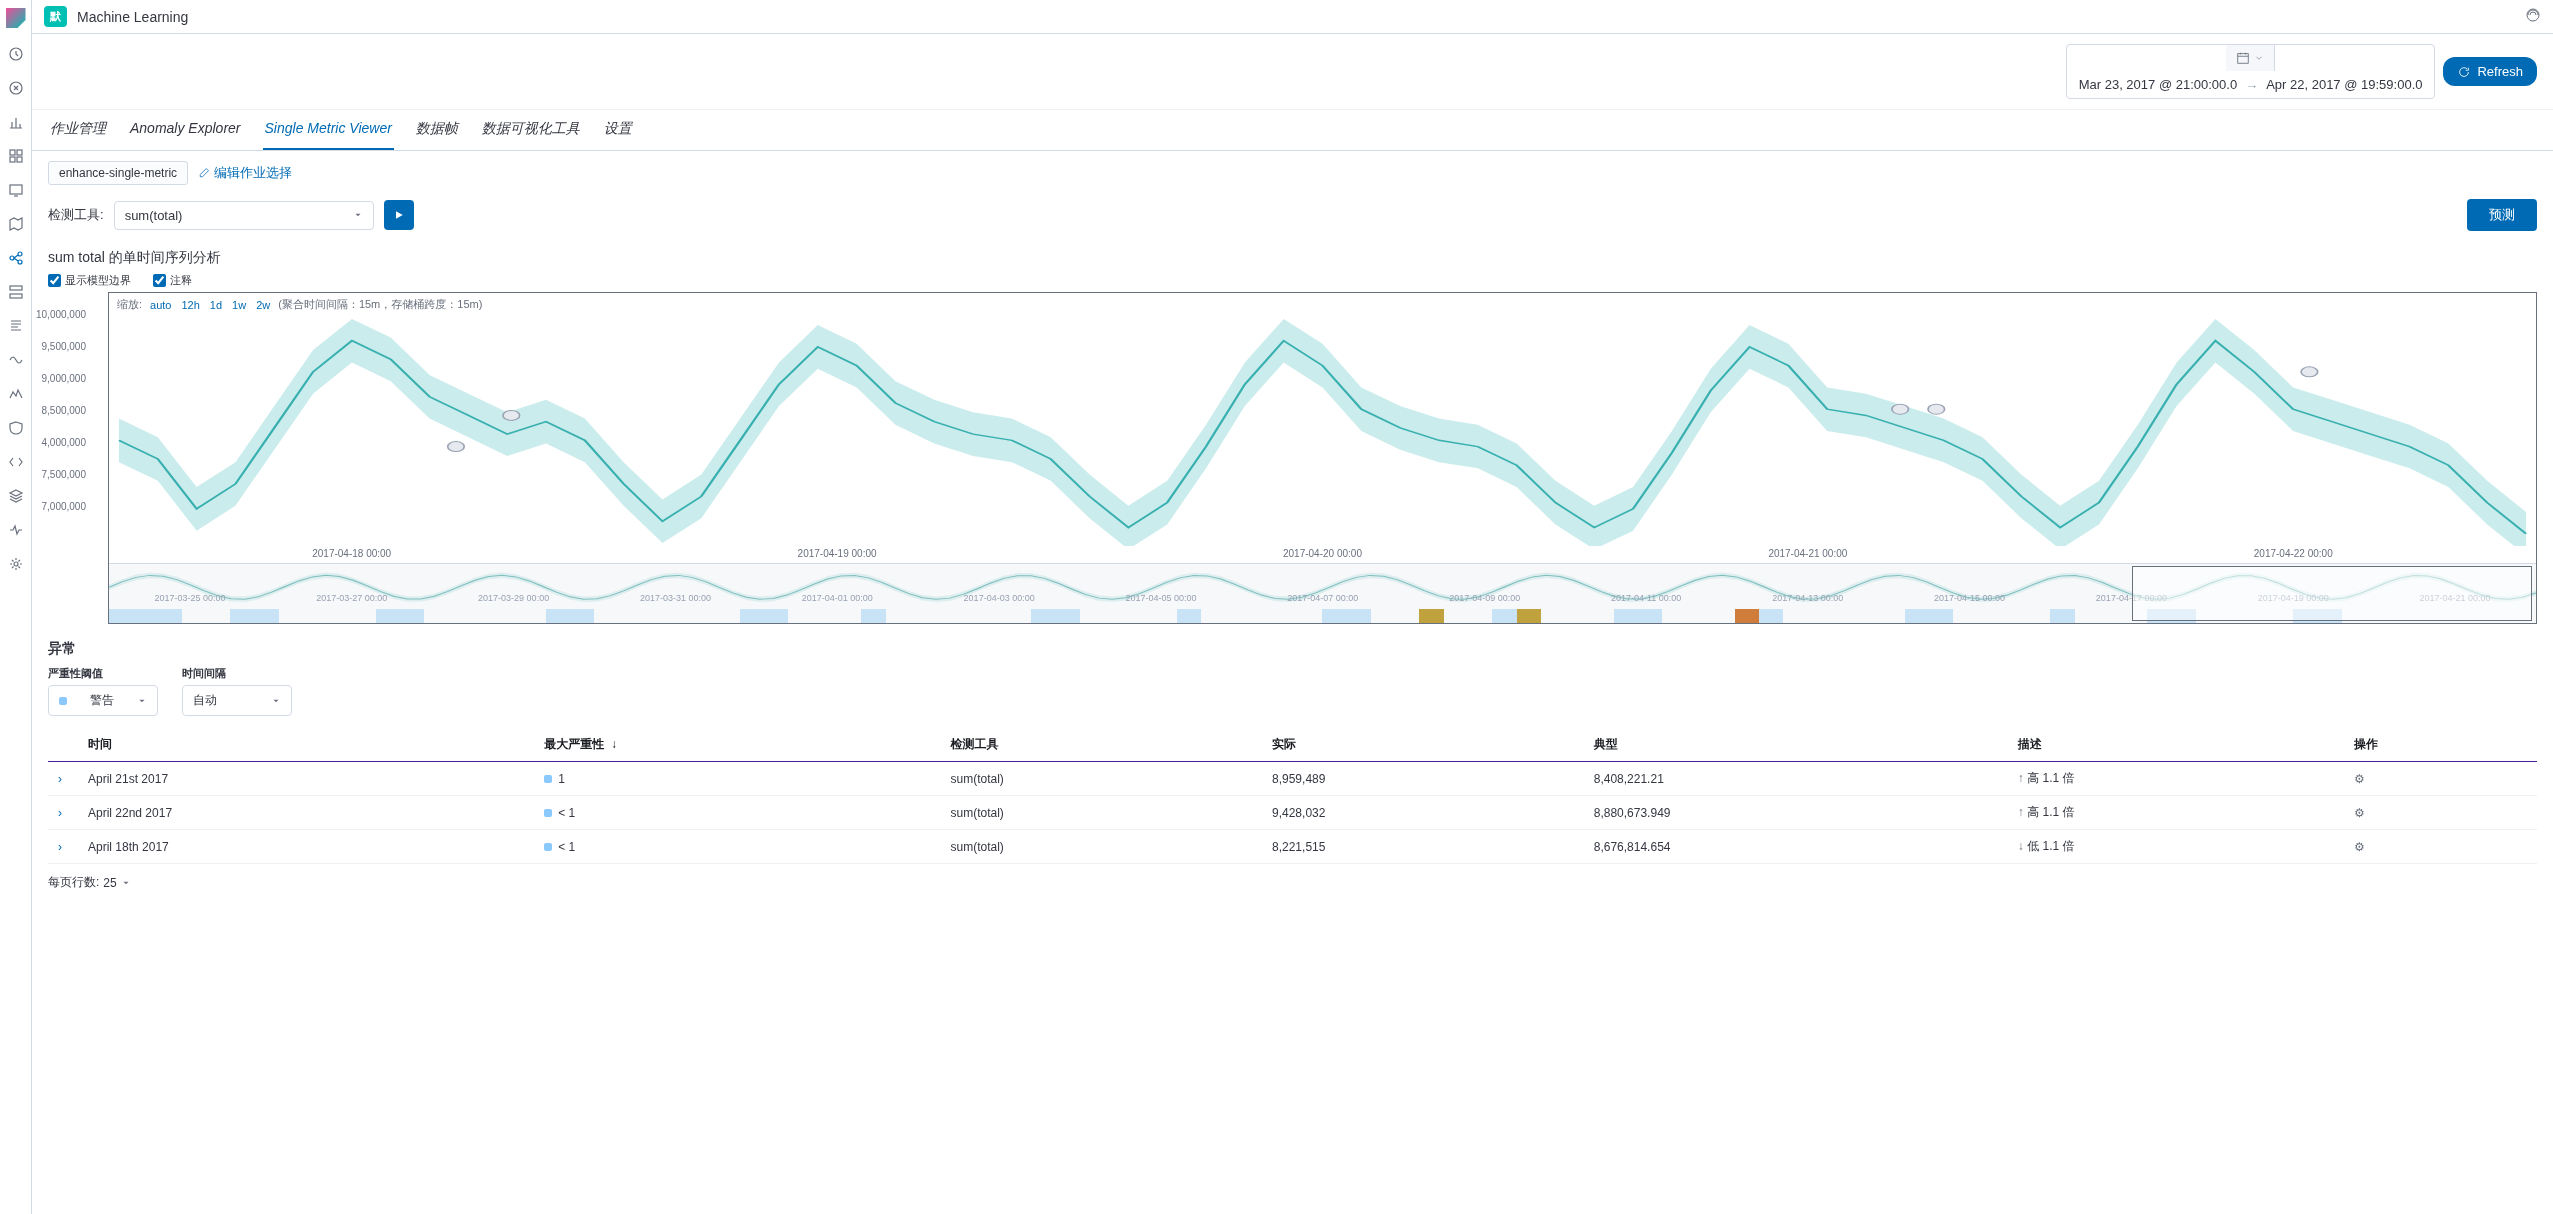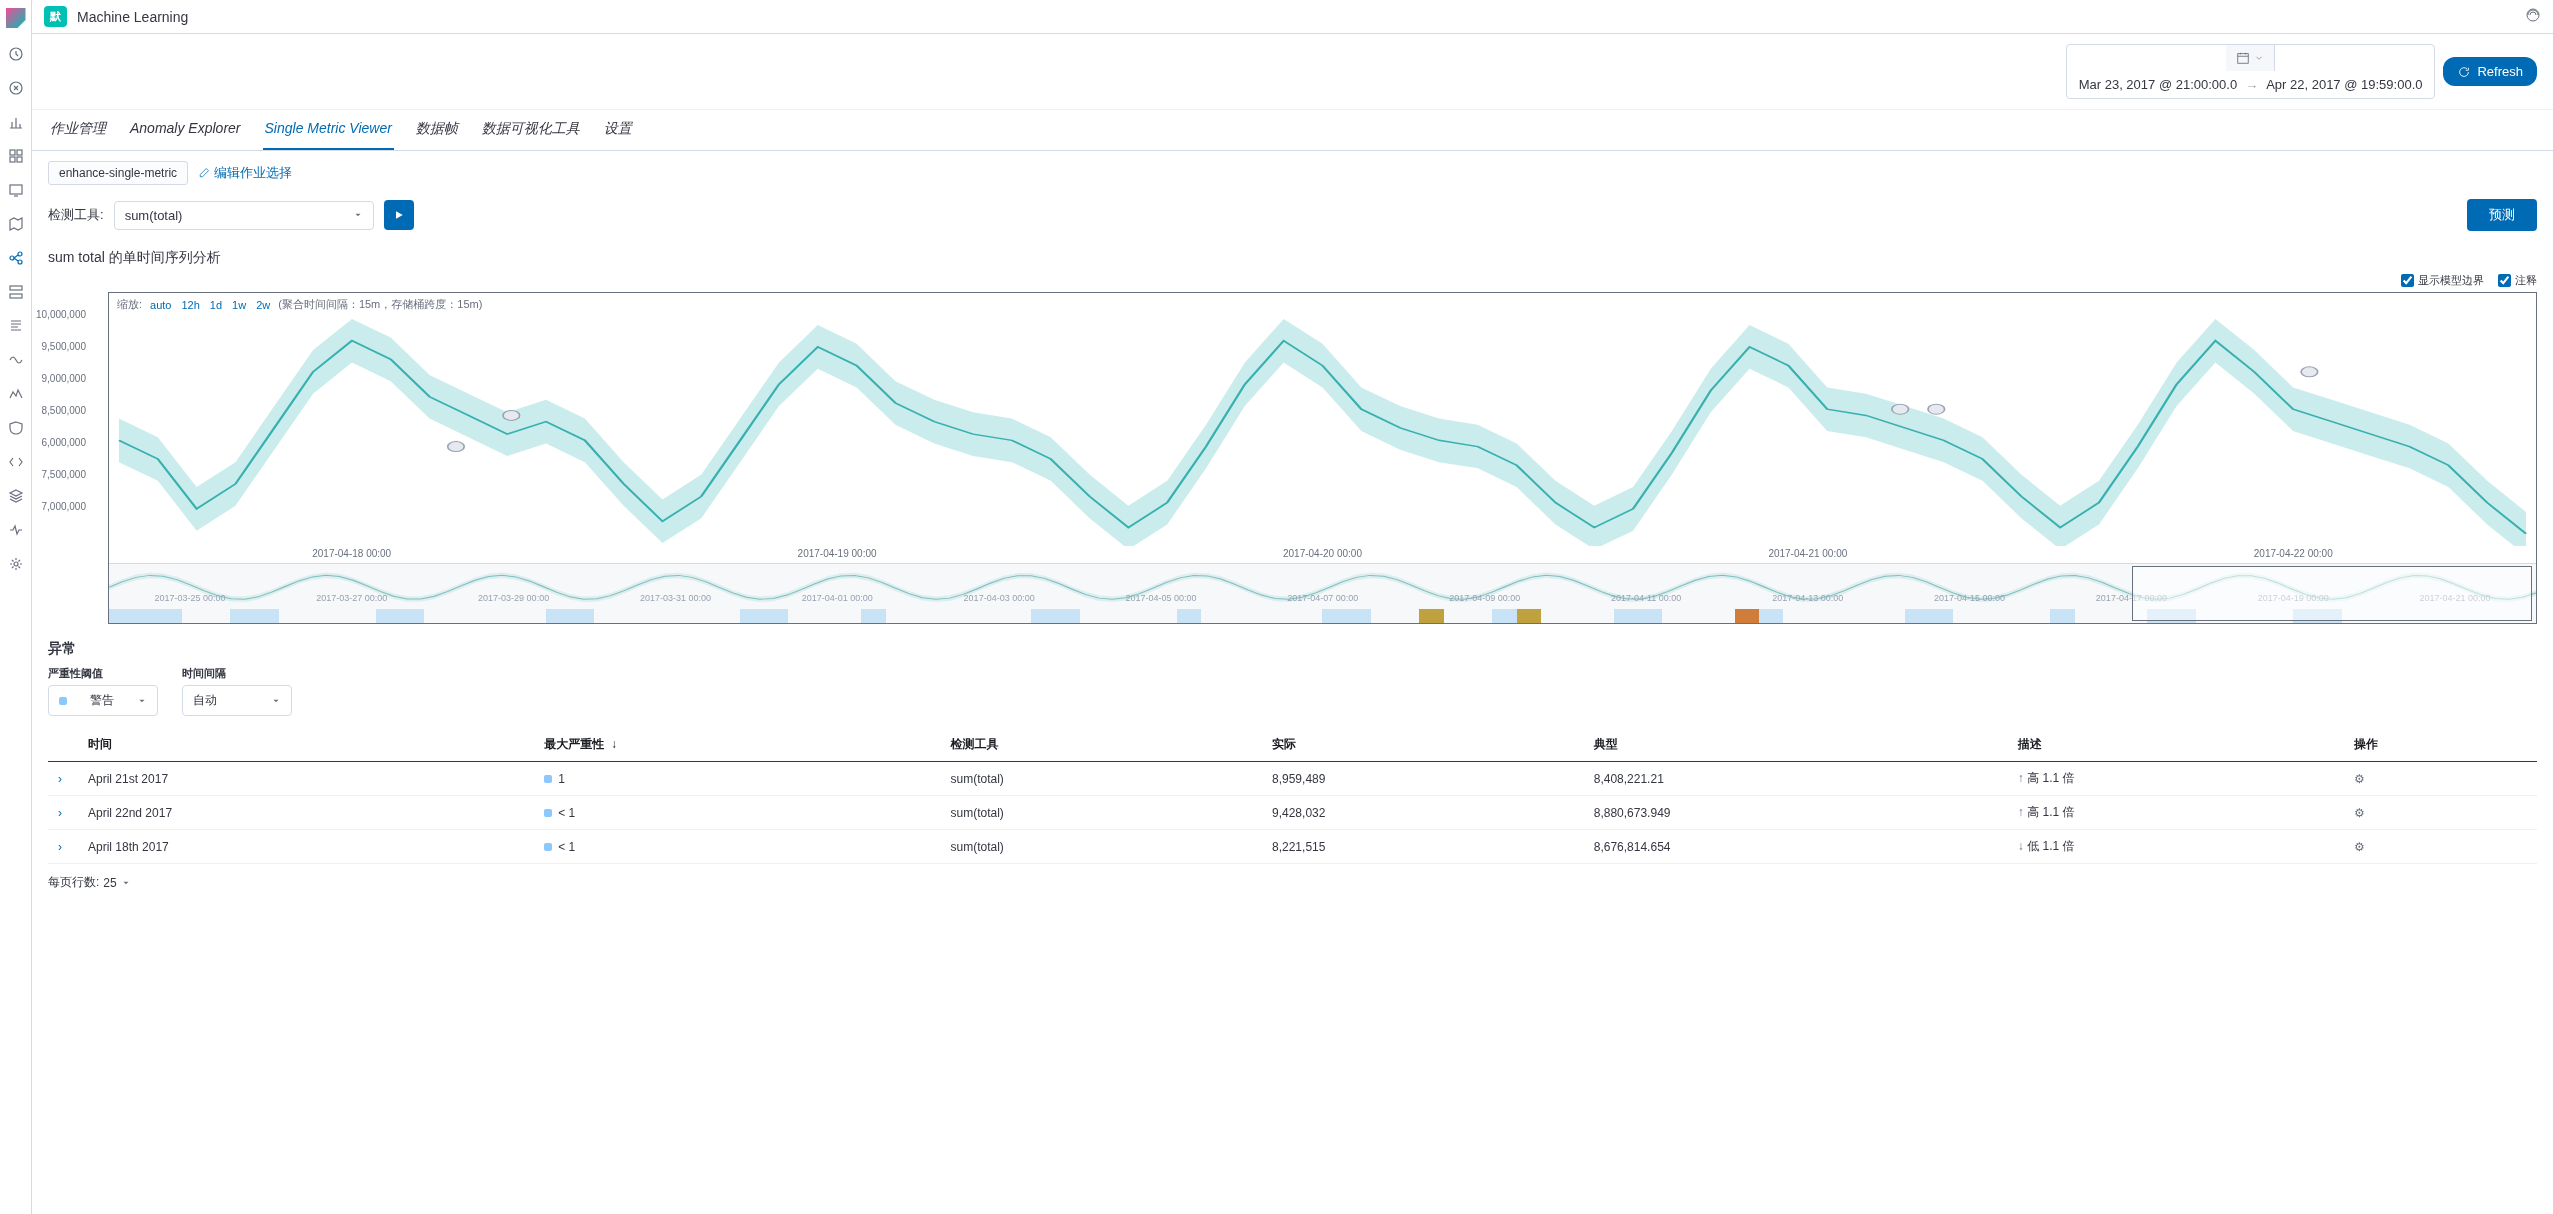--- a/index.html
+++ b/index.html
@@ -30,21 +30,21 @@
 .editlink { color:#006bb4; font-size:13px; display:flex; align-items:center; gap:4px; cursor:pointer; }
 .editlink svg { width:12px; height:12px; stroke:currentColor; fill:none; }
 .detrow { display:flex; align-items:center; gap:10px; padding:4px 16px 12px; }
 .label { font-size:13px; color:#343741; }
 .select { border:1px solid #d3dae6; border-radius:4px; padding:6px 10px; font-size:13px; min-width:260px; display:flex; align-items:center; justify-content:space-between; cursor:pointer; }
 .playbtn { background:#006bb4; border:none; border-radius:4px; width:30px; height:30px; display:flex; align-items:center; justify-content:center; cursor:pointer; }
 .playbtn svg { fill:#fff; width:12px; height:12px; }
 .detrow-right { margin-left:auto; }
 .forecast-btn { background:#006bb4; color:#fff; border:none; padding:7px 22px; border-radius:4px; font-size:13px; cursor:pointer; }
 .title { padding:6px 16px; font-size:14px; }
-.checks { display:flex; justify-content:flex-end; gap:14px; padding:0 16px 4px; font-size:11px; color:#343741; }
+.checks { display:flex; justify-content:flex-start; gap:22px; padding:0 16px 4px; font-size:11px; color:#343741; }
 .checks label { display:flex; align-items:center; gap:4px; }
 .checks input { accent-color:#006bb4; }
 .chartwrap { margin:0 16px; border:1px solid #69707d;text-align:center; }
 .zoomrow { display:flex; align-items:center; gap:6px; font-size:11px; padding:4px 8px; color:#69707d; }
 .zoomrow a { color:#006bb4; text-decoration:none; margin:0 2px; }
 .chart { position:relative; }
 .yaxis-labels { position:absolute; left:-56px; top:18px; font-size:10px; color:#69707d; line-height:1; }
 .yaxis-labels div { height:32px; text-align:right; width:50px; }
 .xaxis-labels { display:flex; justify-content:space-around; font-size:10px; color:#69707d; padding:2px 0 4px; }
 .minichart { height:60px; border-top:1px solid #d3dae6; position:relative; background:#f7f8fa; }
@@ -250,21 +250,21 @@
           <span>注释</span>
         </label>
     </div>
 
     <div style="position:relative; margin-left:60px;">
       <div class="yaxis-labels" id="yaxis">
           <div>10,000,000</div>
           <div>9,500,000</div>
           <div>9,000,000</div>
           <div>8,500,000</div>
-          <div>6,000,000</div>
+          <div>4,000,000</div>
           <div>7,500,000</div>
           <div>7,000,000</div>
         </div>
       <div class="chartwrap">
         <div class="zoomrow">
           <span>缩放:</span>
           <a>auto</a>
           <a>12h</a>
           <a>1d</a>
           <a>1w</a>

